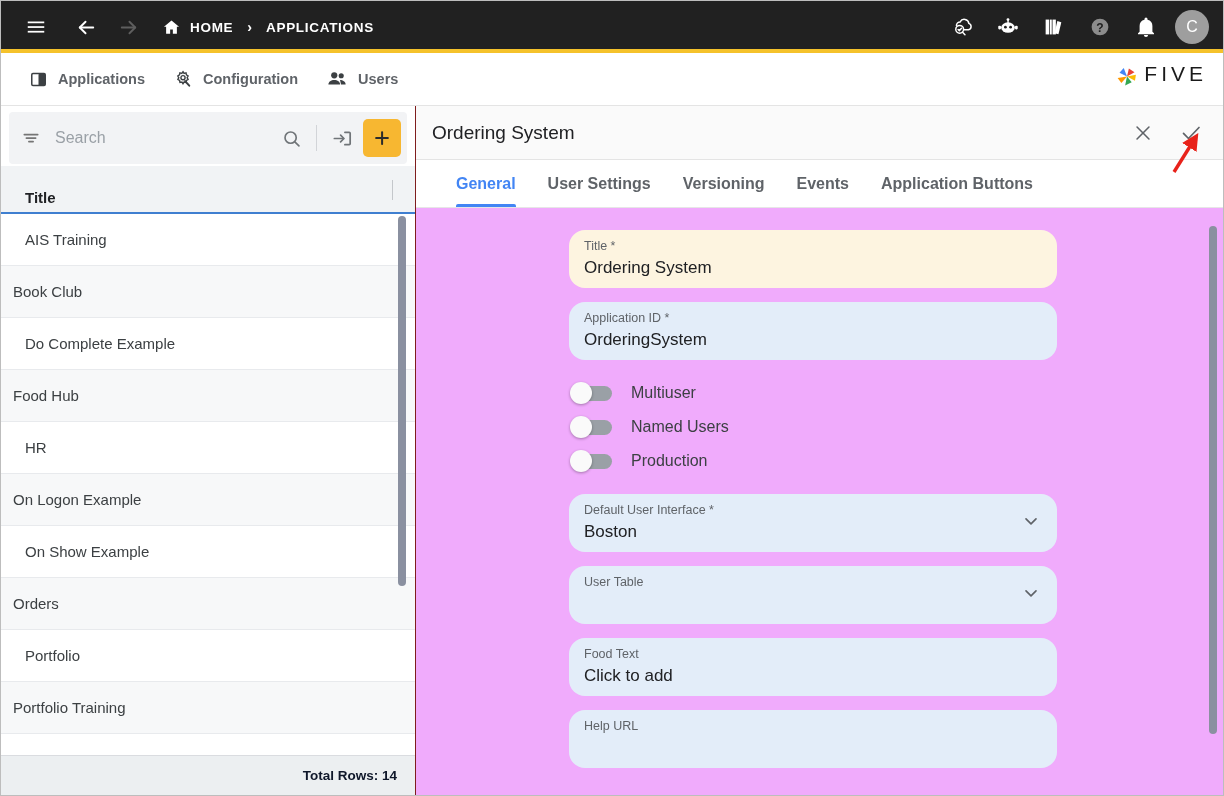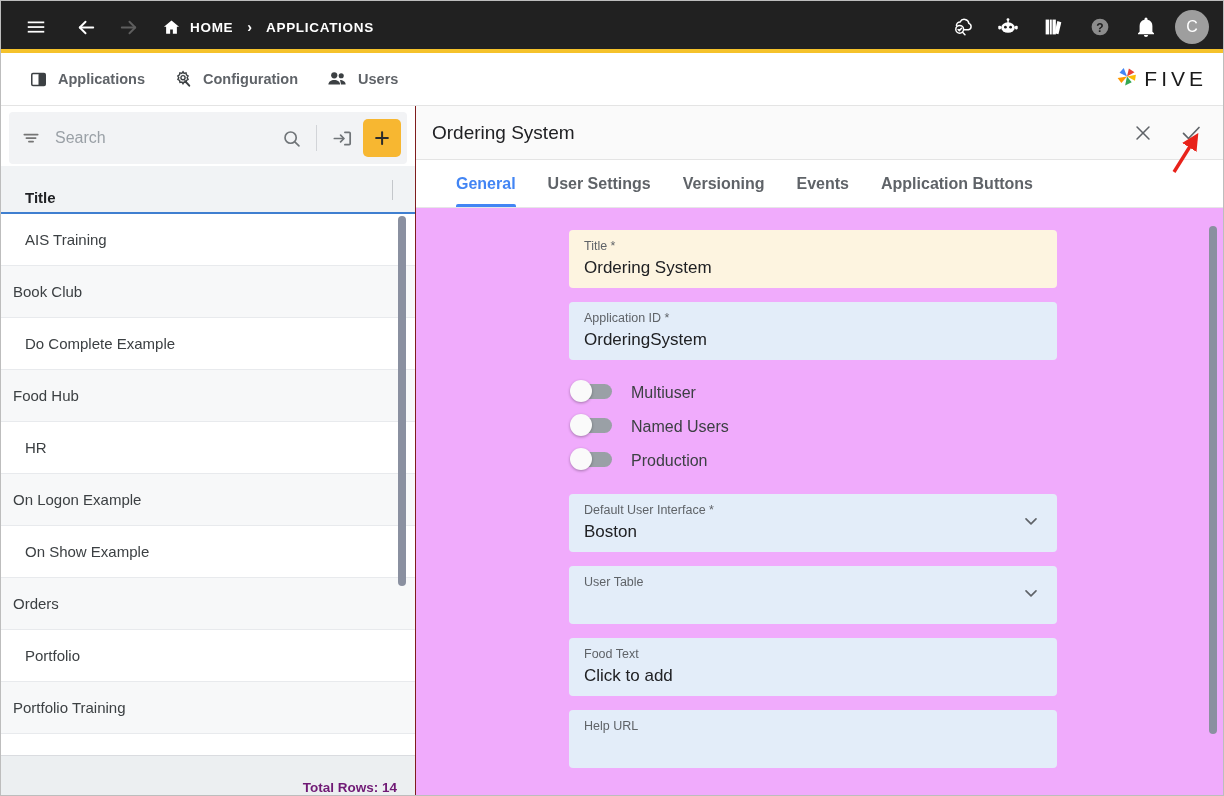--- a/index.html
+++ b/index.html
@@ -60,21 +60,21 @@
     padding: 0 16px 0 14px;
     border-bottom: 1px solid #e4e4e4;
   }
   .module {
     display: flex; align-items: center; gap: 10px;
     padding: 0 14px; height: 100%;
     color: #5f6368; font-size: 14.5px; font-weight: 600;
     cursor: pointer;
   }
   .module .mi { display: flex; align-items: center; color: #3c4043; }
-  .logo-wrap { display: flex; align-items: center; gap: 2px; }
+  .logo-wrap { display: flex; gap: 2px; }
   .logo-text {
     font-size: 21px; letter-spacing: 4px; color: #1a1a1a;
     font-family: "Liberation Sans", sans-serif; font-weight: 400;
   }
 
   
   .body { flex: 1 1 auto; display: flex; min-height: 0; }
 
   
   .sidebar {
@@ -140,23 +140,23 @@
   .row.alt { background: #f7f8f9; padding-left: 12px; }
   .sb-scroll {
     position: absolute; right: 9px; top: 2px;
     width: 8px; height: 370px;
     background: #8a90a0; border-radius: 4px;
     cursor: pointer;
   }
   .totalbar {
     height: 40px; flex: 0 0 40px;
     background: #eceff1;
-    display: flex; align-items: flex-end; justify-content: flex-end;
+    display: flex; align-items: center; justify-content: flex-end;
     padding-right: 18px;
-    font-size: 13.5px; font-weight: 700; color: #701a75;
+    font-size: 13.5px; font-weight: 700; color: #0f172a;
     border-top: 1px solid #dadce0;
   }
 
   
   .main { flex: 1 1 auto; display: flex; flex-direction: column; min-width: 0; background: #f0abfc; }
   .main-head {
     height: 54px; flex: 0 0 54px;
     display: flex; align-items: center;
     padding: 0 14px 0 16px;
     background: #fafafa;
@@ -187,35 +187,35 @@
     left: 16px; right: 16px; bottom: 0;
     height: 3px; background: #4285F4; border-radius: 2px 2px 0 0;
   }
   .form-area {
     flex: 1 1 auto; min-height: 0;
     position: relative; overflow: hidden;
     padding-top: 22px;
   }
   .form-col { width: 488px; margin-left: 153px; display: flex; flex-direction: column; gap: 14px; }
   .field {
-    border-radius: 4px; position: relative;
+    border-radius: 16px; position: relative;
     padding: 9px 6px 9px 15px;
     min-height: 52px;
   }
   .field.filled-yellow { background: #FDF4E0; }
   .field.filled-blue { background: #E3EDF9; }
   .field-label { font-size: 12.5px; color: #5f6368; margin-bottom: 3px; }
   .field-value { font-size: 17px; color: #202124; line-height: 23px; min-height: 23px; }
   .field.tall { min-height: 52px; }
   .chev {
     position: absolute; right: 16px; top: 50%;
     transform: translateY(-50%); color: #5f6368;
   }
   .toggles { display: flex; flex-direction: column; gap: 16px; padding: 10px 0 10px 3px; }
-  .toggle-row { display: flex; gap: 19px; }
+  .toggle-row { display: flex; align-items: center; gap: 19px; }
   .switch {
     width: 40px; height: 15px; border-radius: 8px;
     background: #9aa0a6; position: relative; flex: 0 0 40px;
     cursor: pointer;
   }
   .switch .knob {
     position: absolute; left: -2px; top: -4px;
     width: 22px; height: 22px; border-radius: 50%;
     background: #fafafa; box-shadow: 0 1px 3px rgba(0,0,0,.32);
   }

